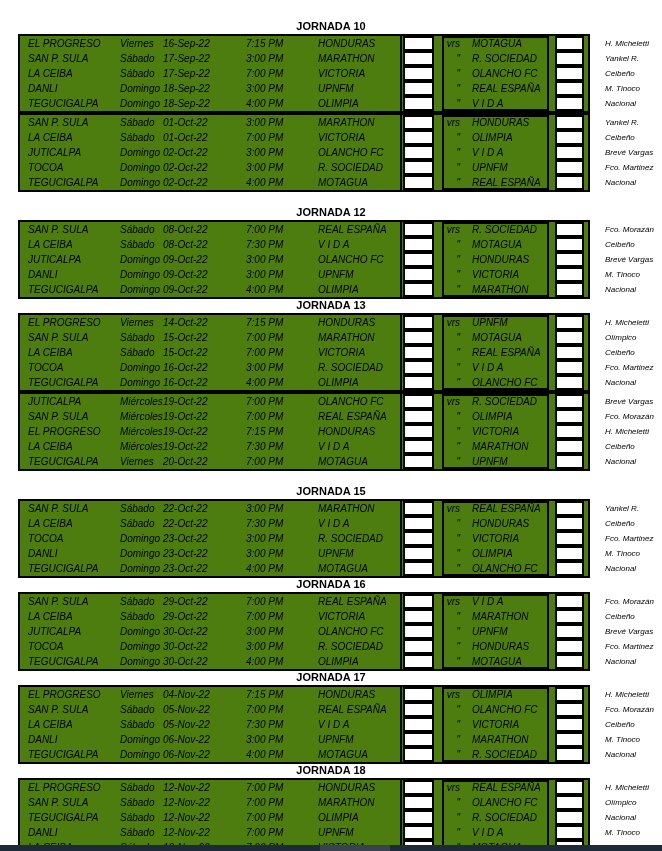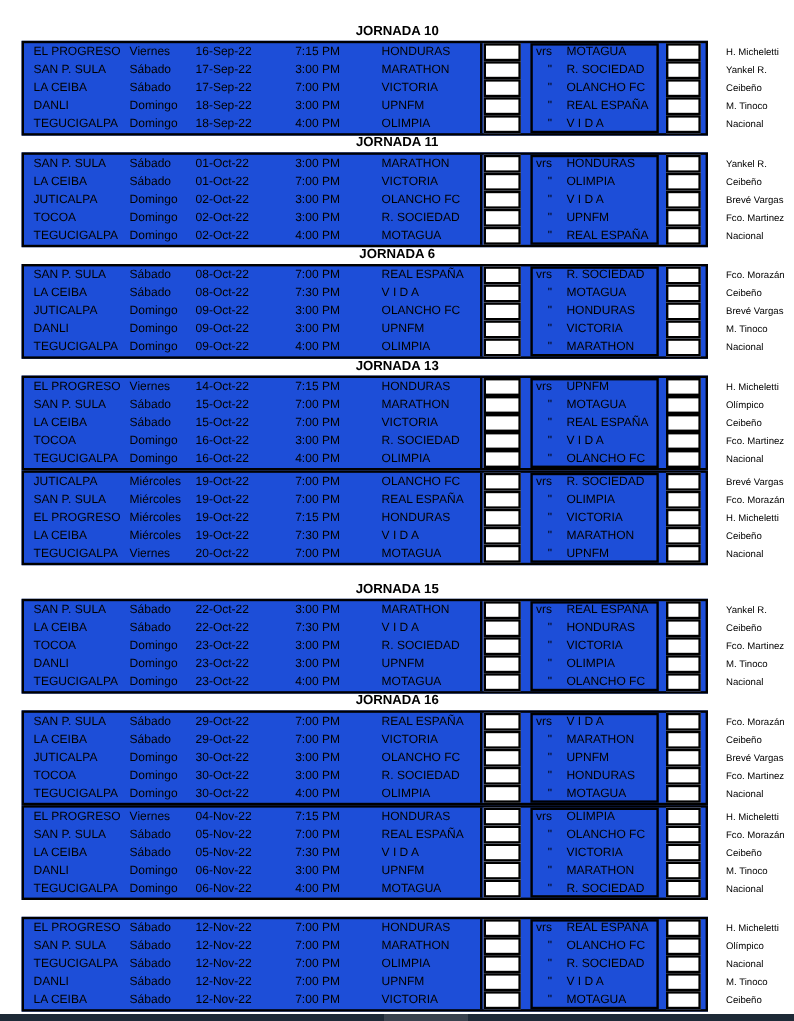--- a/index.html
+++ b/index.html
@@ -17,37 +17,38 @@
   .jtitle {
     width:662px; height:13px; line-height:13px;
     text-align:center; font-weight:bold; font-size:11px;
     margin-bottom:1px;
   }
   .jtable {
     position:relative;
     margin-left:18px;
     width:568px; height:75px;
     border:2px solid #000;
-    background:#1d4ed8;
+    background:#4d7c0f;
+    font-style:italic;
   }
   .vline {
     position:absolute; left:380px; top:0; bottom:0; width:2px;
     background:#000;
   }
   .vrsbox {
     position:absolute; left:422px; top:0; bottom:0; width:107px;
     border:2px solid #000; box-sizing:border-box;
   }
   .row { position:relative; height:15px; }
   .c {
     position:absolute; top:0; line-height:15px;
     font-size:10px; white-space:nowrap;
   }
   .city  { left:8px; }
-  .day   { left:88px; }
+  .day   { left:100px; }
   .date  { left:143px; }
   .time  { left:226px; }
   .home  { left:298px; }
   .vrs   { left:412px; width:28px; text-align:right; }
   .away  { left:452px; }
   .venue { left:585px; font-size:8px; }
   .scorebox {
     position:absolute; top:0; height:15px;
     border:2px solid #000; box-sizing:border-box;
     background:#fff;
@@ -133,21 +134,20 @@
     <span class="scorebox s1"></span>
     <span class="c vrs">"</span>
     <span class="c away">V I D A</span>
     <span class="scorebox s2"></span>
     <span class="c venue">Nacional</span>
   </div>
 </div>
   </section>
 
   <section class="jornada">
-    <div class="jtitle">JORNADA 11</div>
     <div class="jtable">
       <div class="vline"></div>
       <div class="vrsbox"></div>
 
   <div class="row">
     <span class="c city">SAN P. SULA</span>
     <span class="c day">Sábado</span>
     <span class="c date">01-Oct-22</span>
     <span class="c time">3:00 PM</span>
     <span class="c home">MARATHON</span>
@@ -206,21 +206,21 @@
     <span class="scorebox s1"></span>
     <span class="c vrs">"</span>
     <span class="c away">REAL ESPAÑA</span>
     <span class="scorebox s2"></span>
     <span class="c venue">Nacional</span>
   </div>
 </div>
   </section>
 
   <section class="jornada">
-    <div class="jtitle">JORNADA 6</div>
+    <div class="jtitle">JORNADA 12</div>
     <div class="jtable">
       <div class="vline"></div>
       <div class="vrsbox"></div>
 
   <div class="row">
     <span class="c city">SAN P. SULA</span>
     <span class="c day">Sábado</span>
     <span class="c date">08-Oct-22</span>
     <span class="c time">7:00 PM</span>
     <span class="c home">REAL ESPAÑA</span>
@@ -570,20 +570,21 @@
     <span class="scorebox s1"></span>
     <span class="c vrs">"</span>
     <span class="c away">MOTAGUA</span>
     <span class="scorebox s2"></span>
     <span class="c venue">Nacional</span>
   </div>
 </div>
   </section>
 
   <section class="jornada">
+    <div class="jtitle">JORNADA 17</div>
     <div class="jtable">
       <div class="vline"></div>
       <div class="vrsbox"></div>
 
   <div class="row">
     <span class="c city">EL PROGRESO</span>
     <span class="c day">Viernes</span>
     <span class="c date">04-Nov-22</span>
     <span class="c time">7:15 PM</span>
     <span class="c home">HONDURAS</span>
@@ -642,20 +643,21 @@
     <span class="scorebox s1"></span>
     <span class="c vrs">"</span>
     <span class="c away">R. SOCIEDAD</span>
     <span class="scorebox s2"></span>
     <span class="c venue">Nacional</span>
   </div>
 </div>
   </section>
 
   <section class="jornada">
+    <div class="jtitle">JORNADA 18</div>
     <div class="jtable">
       <div class="vline"></div>
       <div class="vrsbox"></div>
 
   <div class="row">
     <span class="c city">EL PROGRESO</span>
     <span class="c day">Sábado</span>
     <span class="c date">12-Nov-22</span>
     <span class="c time">7:00 PM</span>
     <span class="c home">HONDURAS</span>

